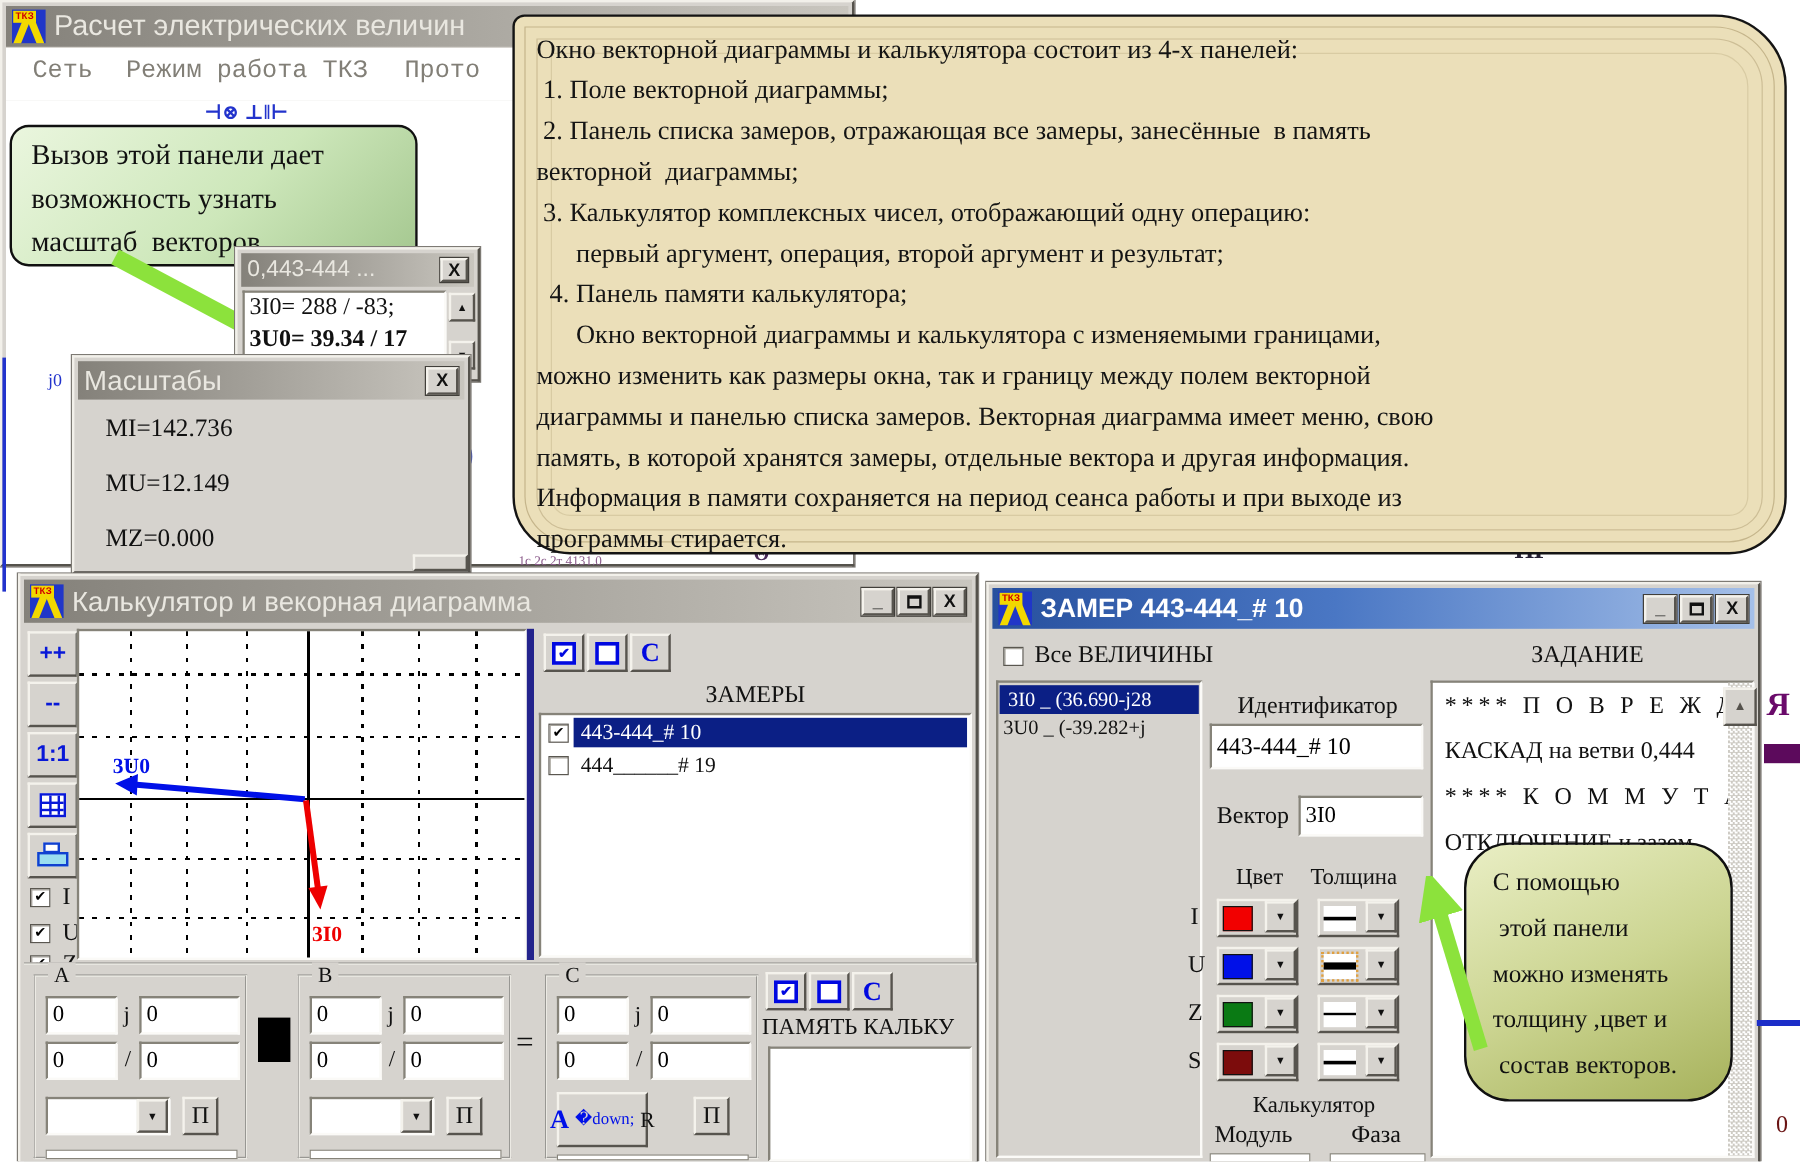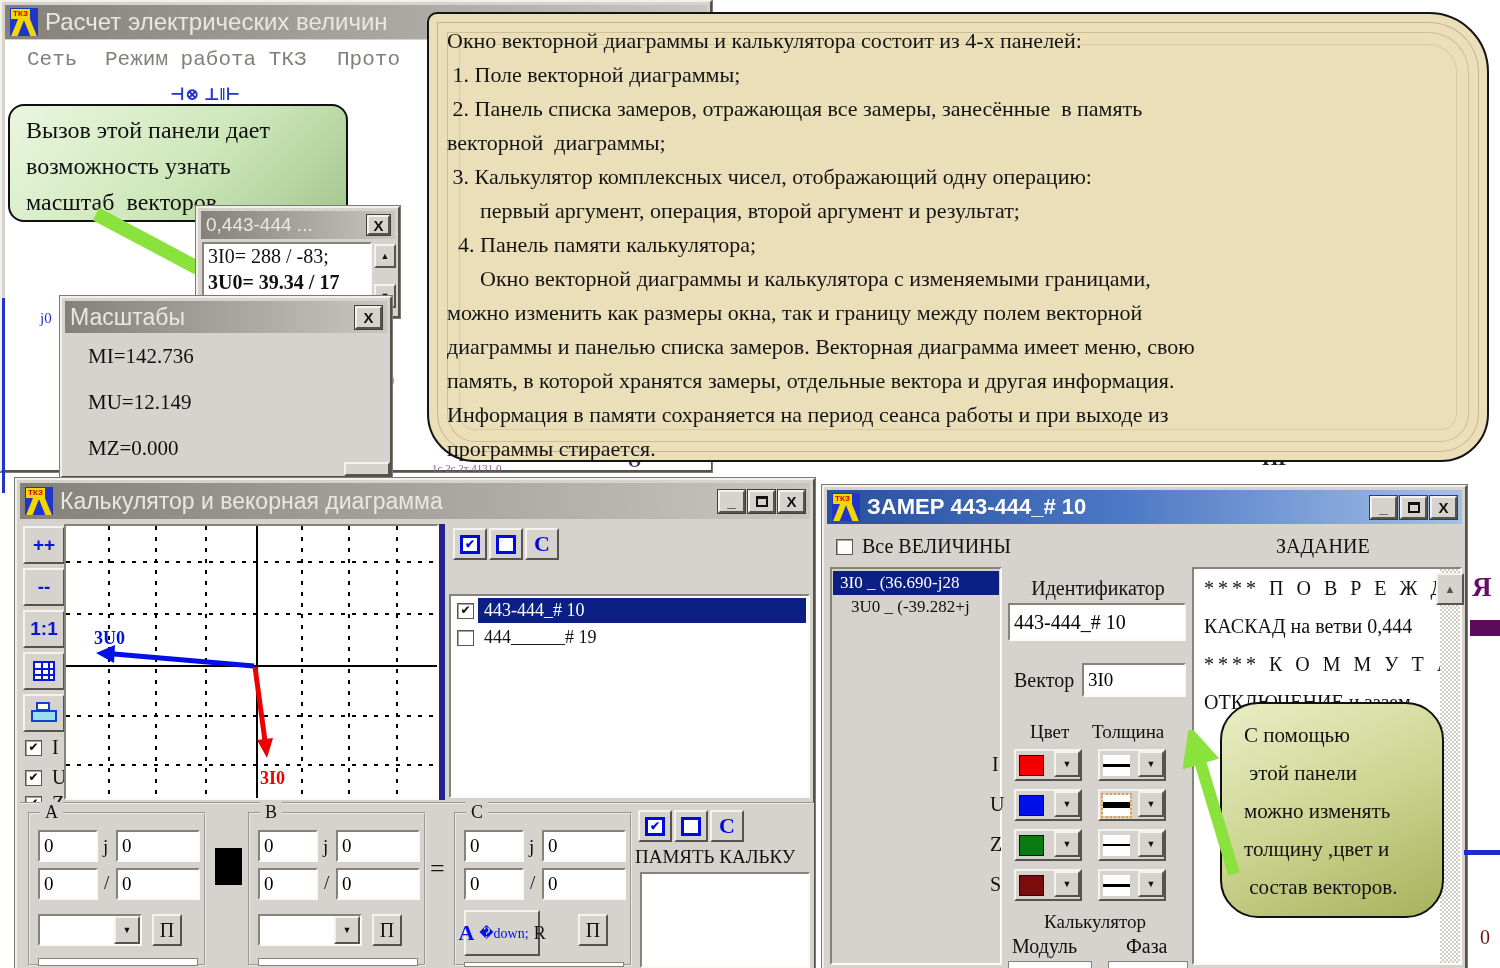--- a/index.html
+++ b/index.html
@@ -260,20 +260,21 @@
       <span class="bluebox">
           <span>✔</span>
         </span>
       </div>
     <div class="triobtn b3" style="left:472px;top:48px;">
       <span class="bluebox"></span>
       </div>
     <div class="triobtn b3" style="left:508px;top:48px;">
       <span class="cletter">C</span>
       </div>
+    <div class="abs" style="left:428px;top:88px;width:369px;text-align:center;font-size:20px;">ЗАМЕРЫ</div>
     <div class="sunk abs" style="left:432px;top:114px;width:361px;height:204px;">
       <div class="listitem" style="left:2px;top:2px;width:353px;height:25px;">
         <span class="cb" style="margin:0 4px;">
             <span>✔</span>
           </span>
         <span class="sel" style="flex:1;height:25px;line-height:25px;padding-left:6px;">443-444_# 10</span>
       </div>
       <div class="listitem" style="left:2px;top:29px;width:353px;height:25px;">
         <span class="cb" style="margin:0 4px;"></span>
         <span style="flex:1;padding-left:6px;">444______# 19</span>
@@ -393,21 +394,21 @@
         <span class="wbtn">X</span>
       </span>
     </div>
 
     <span class="cb abs" style="left:12px;top:52px;"></span>
     <span class="abs" style="left:38px;top:48px;font-size:20px;">Все ВЕЛИЧИНЫ</span>
     <span class="abs" style="left:452px;top:48px;font-size:20px;">ЗАДАНИЕ</span>
 
     <div class="abs" style="left:6px;top:80px;width:172px;height:398px;background:#d6d3ce;border:2px solid;border-color:#868379 #fbfaf7 #fbfaf7 #868379;">
       <div class="listitem sel" style="left:1px;top:2px;width:166px;height:24px;font-size:17px;padding-left:7px;">3I0 _ (36.690-j28</div>
-      <div class="listitem" style="left:1px;top:26px;width:166px;height:24px;font-size:17px;padding-left:3px;margin-left:15px;">3U0 _ (-39.282+j</div>
+      <div class="listitem" style="left:1px;top:26px;width:166px;height:24px;font-size:17px;padding-left:3px;">3U0 _ (-39.282+j</div>
     </div>
 
     <div class="abs" style="left:186px;top:90px;width:176px;text-align:center;font-size:20px;">Идентификатор</div>
     <span class="infield" style="left:184px;top:116px;width:178px;height:38px;position:absolute;">
         <input class="tin" style="font-size: 20px;" value="443-444_# 10">
       </span>
     <span class="abs" style="left:190px;top:182px;font-size:20px;">Вектор</span>
     <span class="infield" style="left:258px;top:176px;width:104px;height:34px;position:absolute;">
         <input class="tin" value="3I0" style="">
       </span>

